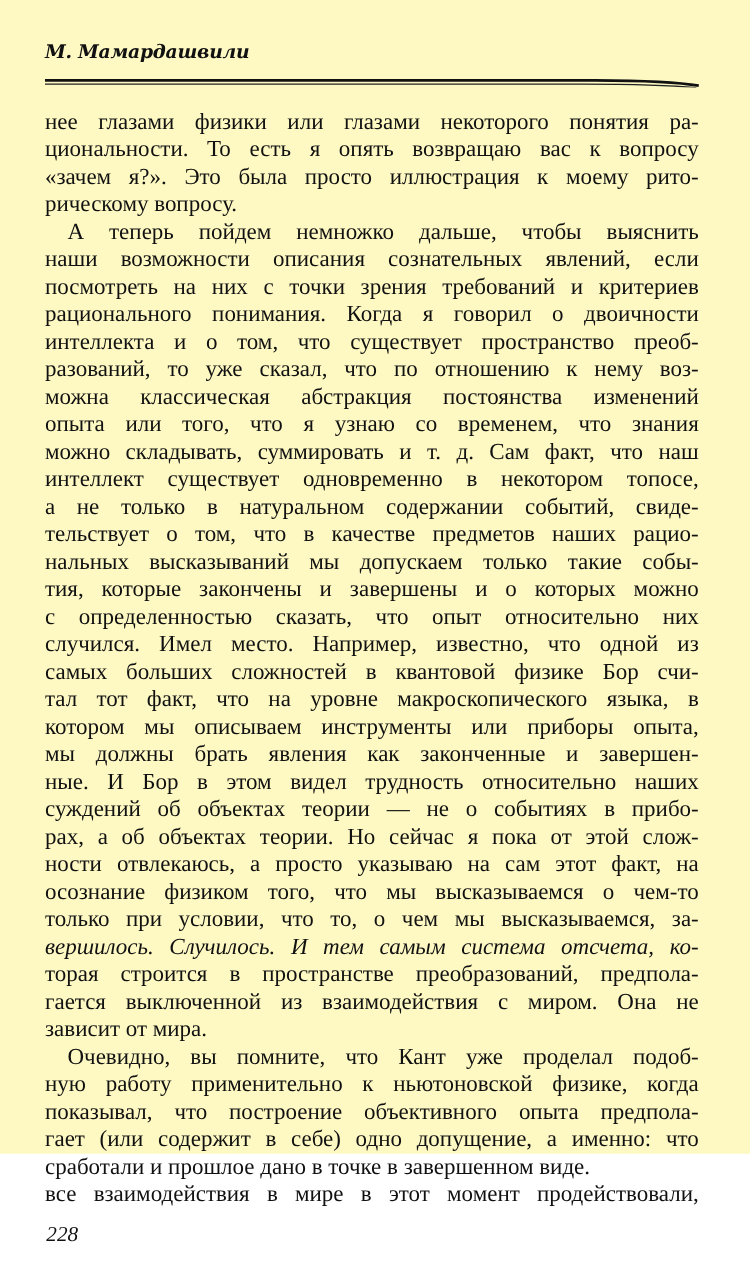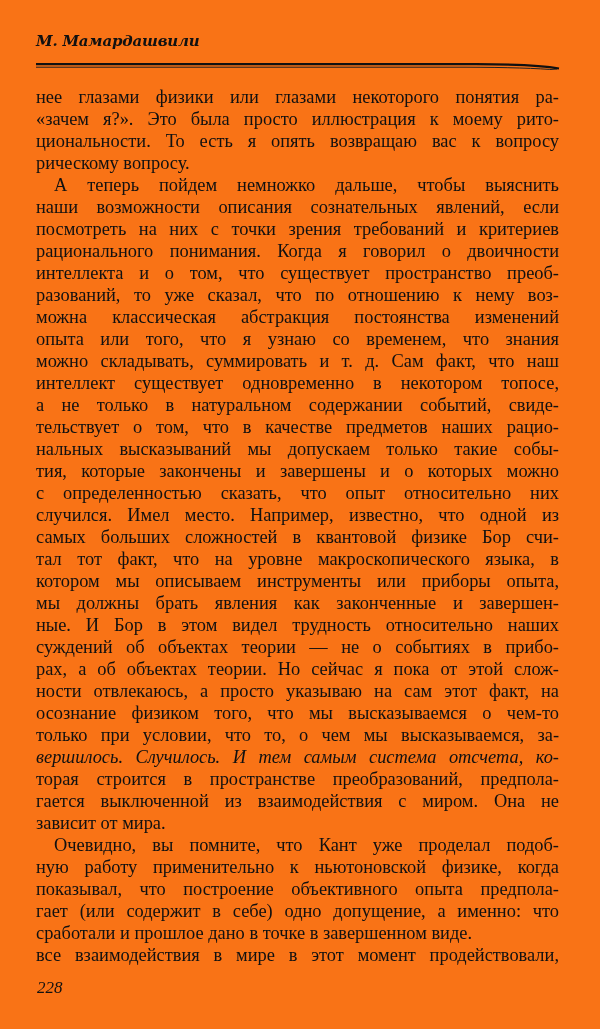--- a/index.html
+++ b/index.html
@@ -1,17 +1,17 @@
 <!DOCTYPE html>
 <html><head>
 <meta charset="utf-8">
 <style>
   html, body { margin: 0; padding: 0; background: #ffffff; }
   body { width: 600px; height: 1029px; position: relative; overflow: hidden; }
-  .page { position: absolute; left: 0; top: 0; width: 600px; height: 1029px; background: #f97316; }
+  .page { position: absolute; left: 0; top: 0; width: 600px; height: 923px; background: #fef9c3; }
   .running-head {
     position: absolute; left: 36px; top: 32px;
     font-family: "DejaVu Serif", serif; font-style: italic; font-weight: bold;
     font-size: 15px; color: #111; letter-spacing: -0.2px;
   }
   .rule { position: absolute; left: 36px; top: 62px; width: 524px; height: 8px; }
   .body-text {
     position: absolute; left: 36px; top: 86px; width: 523px;
     font-family: "Liberation Serif", serif; font-size: 18.4px; line-height: 22.0px;
     color: #111;
@@ -31,22 +31,22 @@
   <div class="running-head">М. Мамардашвили</div>
 
   <svg class="rule" viewBox="0 0 524 8" preserveAspectRatio="none">
     <path d="M0 2.2 L440 2.2 Q500 2.4 523 6.5" stroke="#111" stroke-width="2.2" fill="none"></path>
     <path d="M0 5.2 L430 5.2 Q492 5.4 521 8" stroke="#222" stroke-width="1" fill="none"></path>
   </svg>
 
   <div class="body-text" id="body-text">
       <div>
         <span class="line" style="text-align: left; word-spacing: 0px;">нее глазами физики или глазами некоторого понятия ра-</span>
+        <span class="line" style="text-align: left; word-spacing: 0px;">циональности. То есть я опять возвращаю вас к вопросу</span>
         <span class="line" style="text-align: left; word-spacing: 0px;">«зачем я?». Это была просто иллюстрация к моему рито-</span>
-        <span class="line" style="text-align: left; word-spacing: 0px;">циональности. То есть я опять возвращаю вас к вопросу</span>
         <span class="line last">рическому вопросу.</span>
       </div>
       <div>
         <span class="line indent" style="text-align: left; word-spacing: 0px;">А теперь пойдем немножко дальше, чтобы выяснить</span>
         <span class="line" style="text-align: left; word-spacing: 0px;">наши возможности описания сознательных явлений, если</span>
         <span class="line" style="text-align: left; word-spacing: 0px;">посмотреть на них с точки зрения требований и критериев</span>
         <span class="line" style="text-align: left; word-spacing: 0px;">рационального понимания. Когда я говорил о двоичности</span>
         <span class="line" style="text-align: center; word-spacing: 0px;">интеллекта и о том, что существует пространство преоб-</span>
         <span class="line" style="text-align: center; word-spacing: 0px;">разований, то уже сказал, что по отношению к нему воз-</span>
         <span class="line" style="text-align: left; word-spacing: 0px;">можна классическая абстракция постоянства изменений</span>

